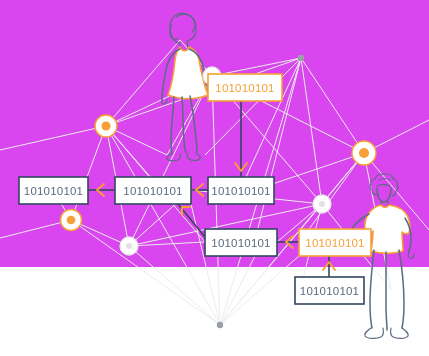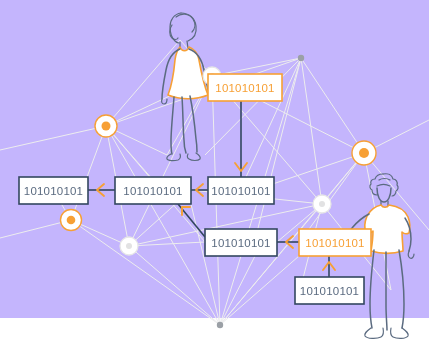--- a/index.html
+++ b/index.html
@@ -9,22 +9,22 @@
   }
   body {
     width: 429px;
     height: 356px;
     overflow: hidden;
     font-family: "Liberation Sans", sans-serif;
   }
   #illustration-root {
     position: relative;
     width: 429px;
-    height: 318px;
-    background: #c4b5fd;
+    height: 267px;
+    background: #d946ef;
   }
   #scene-svg {
     display: block;
     width: 429px;
     height: 356px;
   }
   .box-label {
     font-family: "Liberation Sans", sans-serif;
     font-size: 11.5px;
     letter-spacing: 0.2px;

